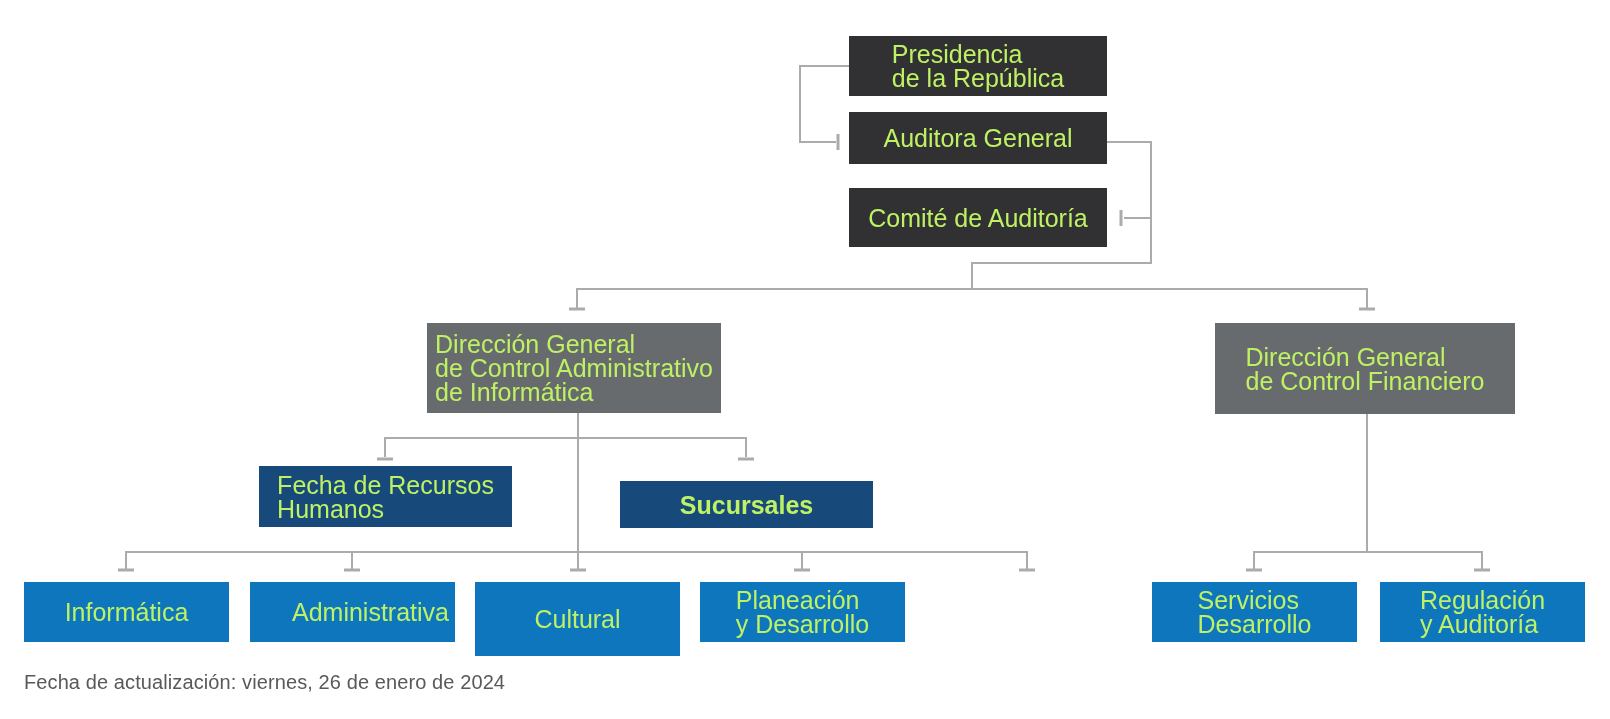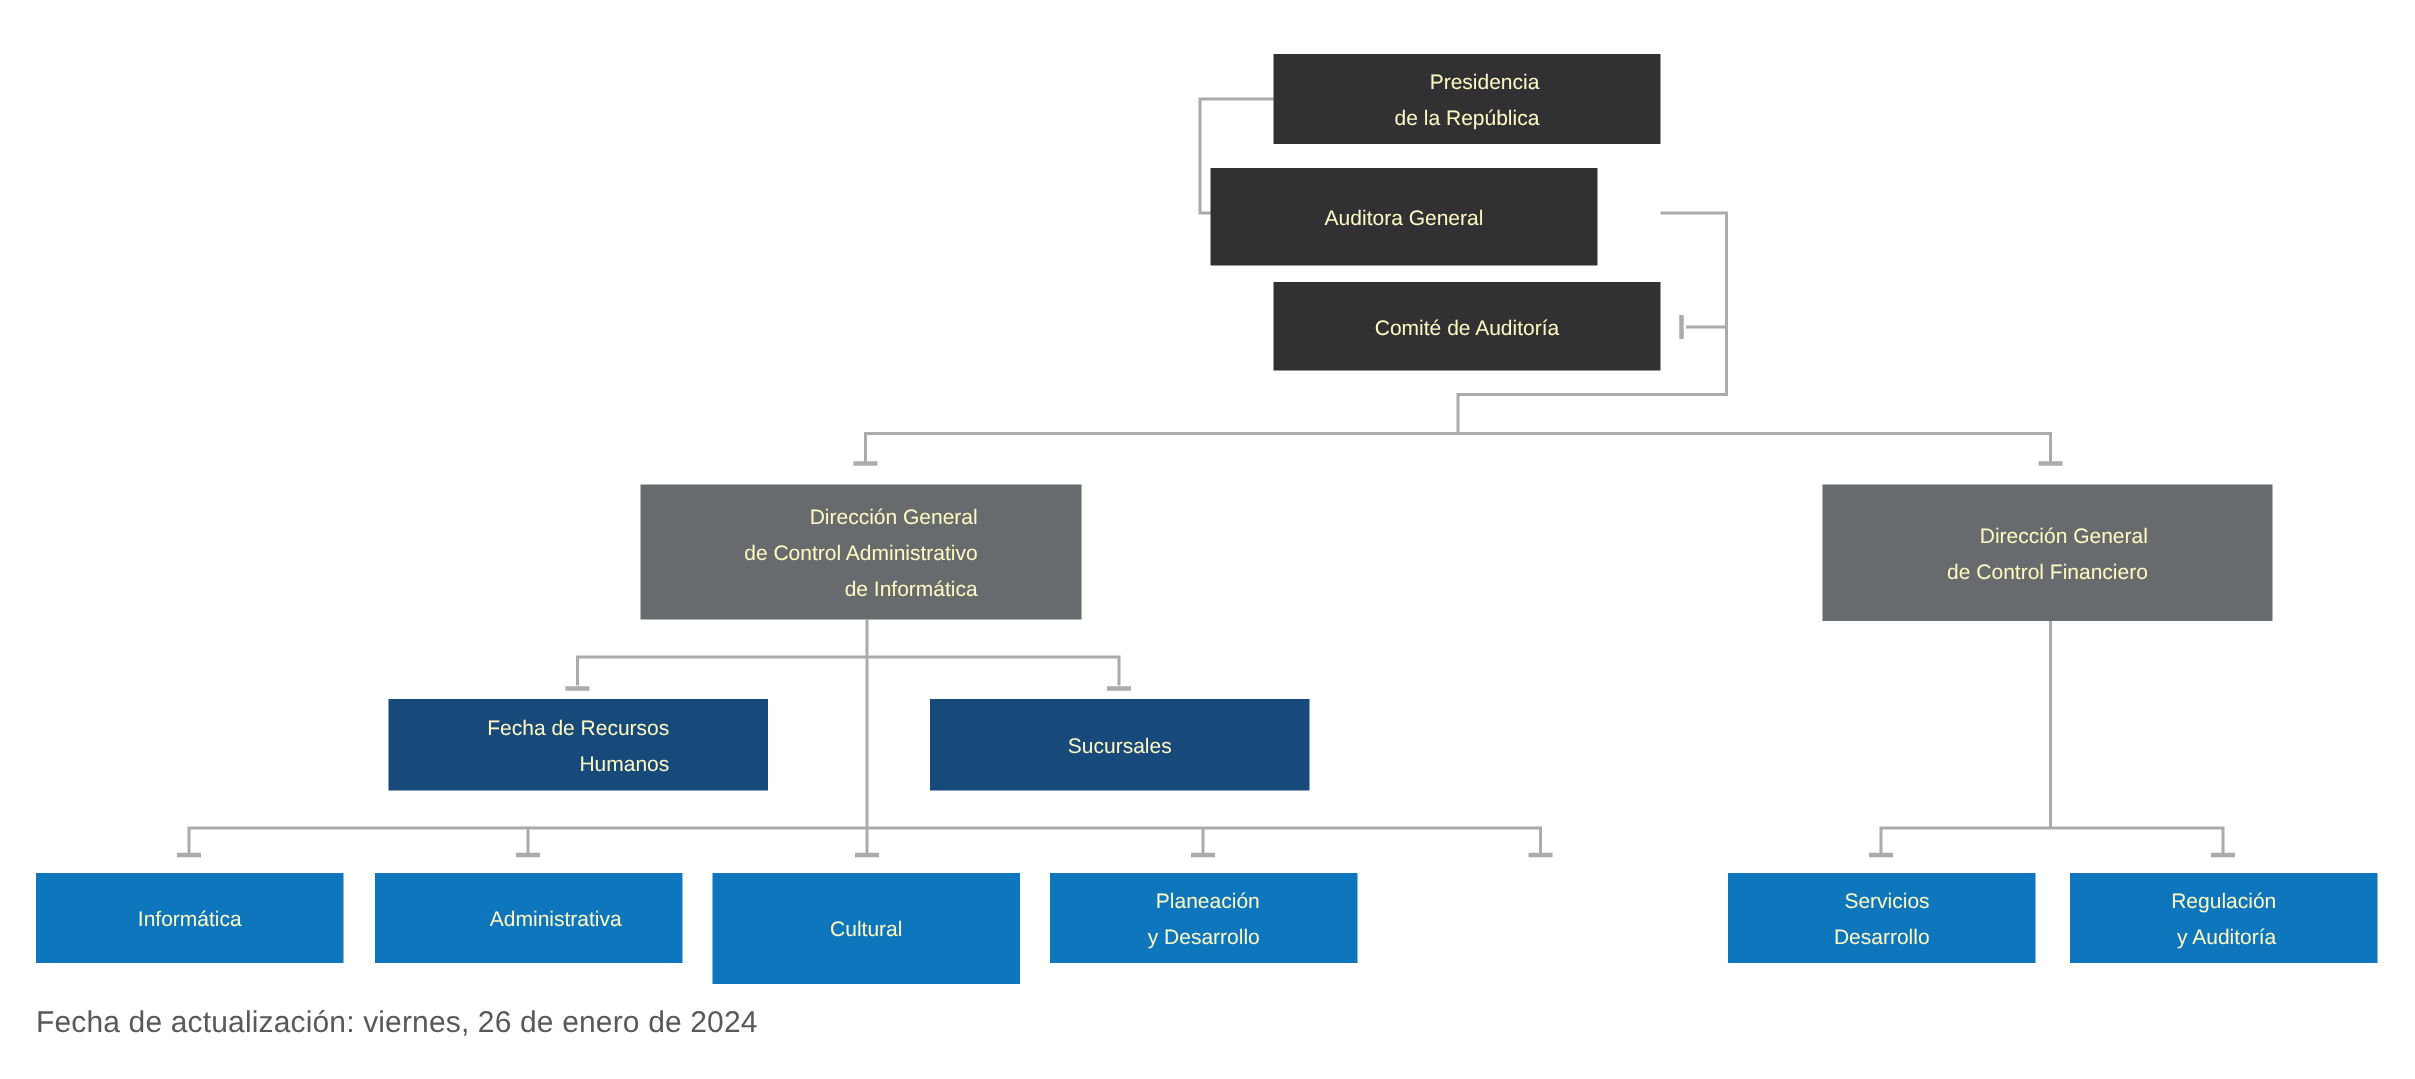--- a/index.html
+++ b/index.html
@@ -6,35 +6,35 @@
   body{
     width:1610px;height:719px;position:relative;overflow:hidden;
     font-family:"Liberation Sans",sans-serif;
   }
   .stage{position:absolute;inset:0;}
   svg.wires{position:absolute;left:0;top:0;}
   .wire{fill:none;stroke:var(--connector);stroke-width:2;}
   .tick{fill:none;stroke:var(--connector);stroke-width:3;}
   .node{
     position:absolute;display:flex;align-items:center;justify-content:center;
-    text-align:right;color:#fef9c3;font-size:14px;line-height:24px;
+    text-align:left;color:#bef264;font-size:25px;line-height:24px;
     white-space:pre-line;box-sizing:border-box;
   }
   .executive{background:var(--executive);}
   .direction{background:var(--direction);}
   .unit{background:var(--unit);}
   .department{background:var(--department);}
 
   #n-presidencia{left:849px;top:36px;width:258px;height:60px;}
-  #n-auditora{left:807px;top:112px;width:258px;height:65px;}
+  #n-auditora{left:849px;top:112px;width:258px;height:52px;}
   #n-comite{left:849px;top:188px;width:258px;height:59px;}
   #n-dir-admin{left:427px;top:323px;width:294px;height:90px;}
   #n-dir-fin{left:1215px;top:323px;width:300px;height:91px;}
   #n-rrhh{left:259px;top:466px;width:253px;height:61px;}
-  #n-sucursales{left:620px;top:466px;width:253px;height:61px;}
+  #n-sucursales{left:620px;top:481px;width:253px;height:47px;font-weight:bold;}
   #n-informatica{left:24px;top:582px;width:205px;height:60px;}
   #n-administrativa{left:250px;top:582px;width:205px;height:60px;padding-left:36px;}
   #n-cultural{left:475px;top:582px;width:205px;height:74px;}
   #n-planeacion{left:700px;top:582px;width:205px;height:60px;}
   #n-industrial{left:925px;top:582px;width:205px;height:60px;}
   #n-servicios{left:1152px;top:582px;width:205px;height:60px;}
   #n-regulacion{left:1380px;top:582px;width:205px;height:60px;}
 
   .footer-note{
     position:absolute;left:24px;top:671px;

